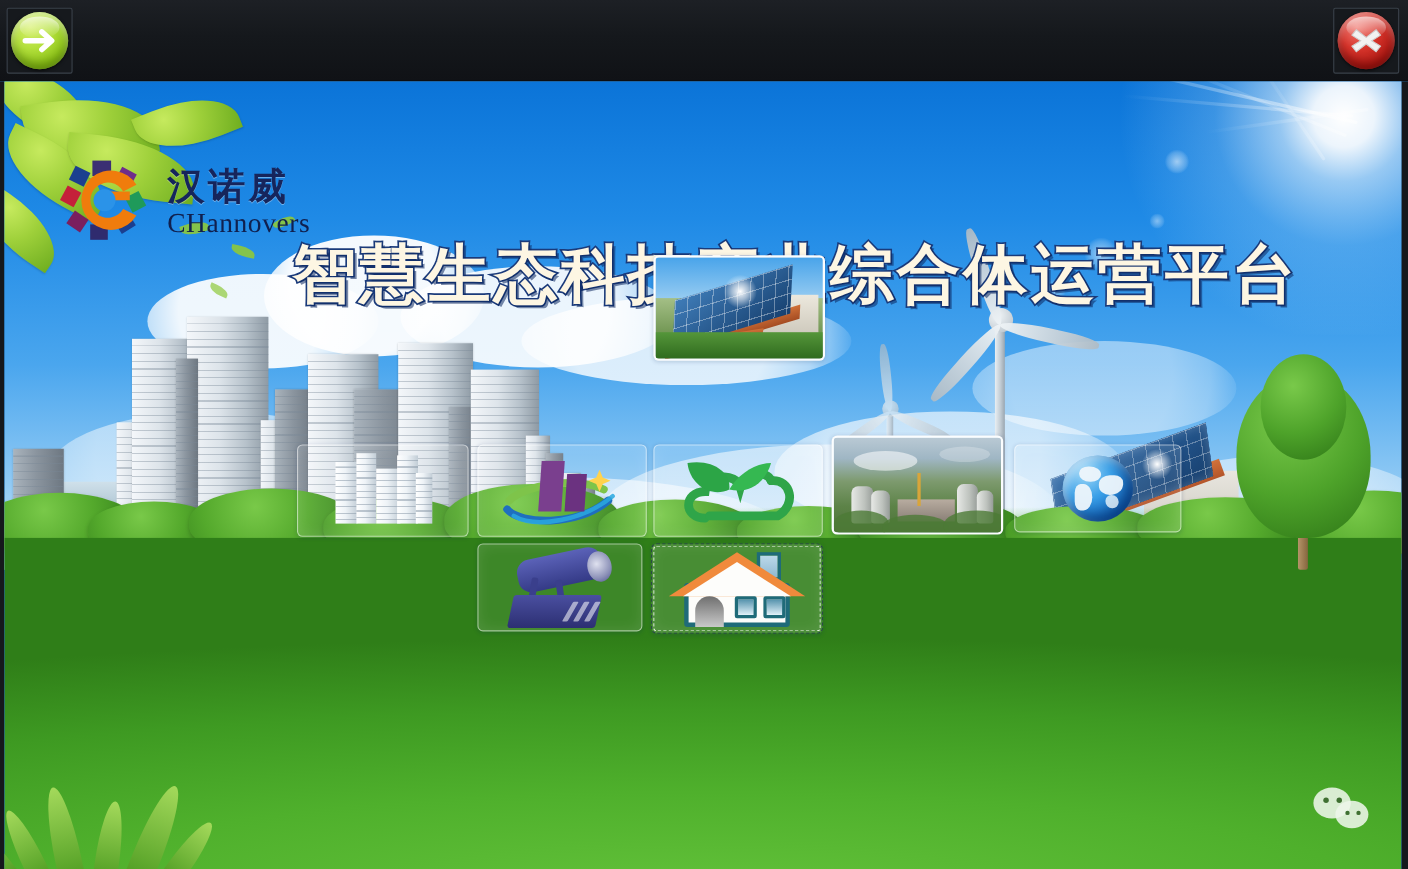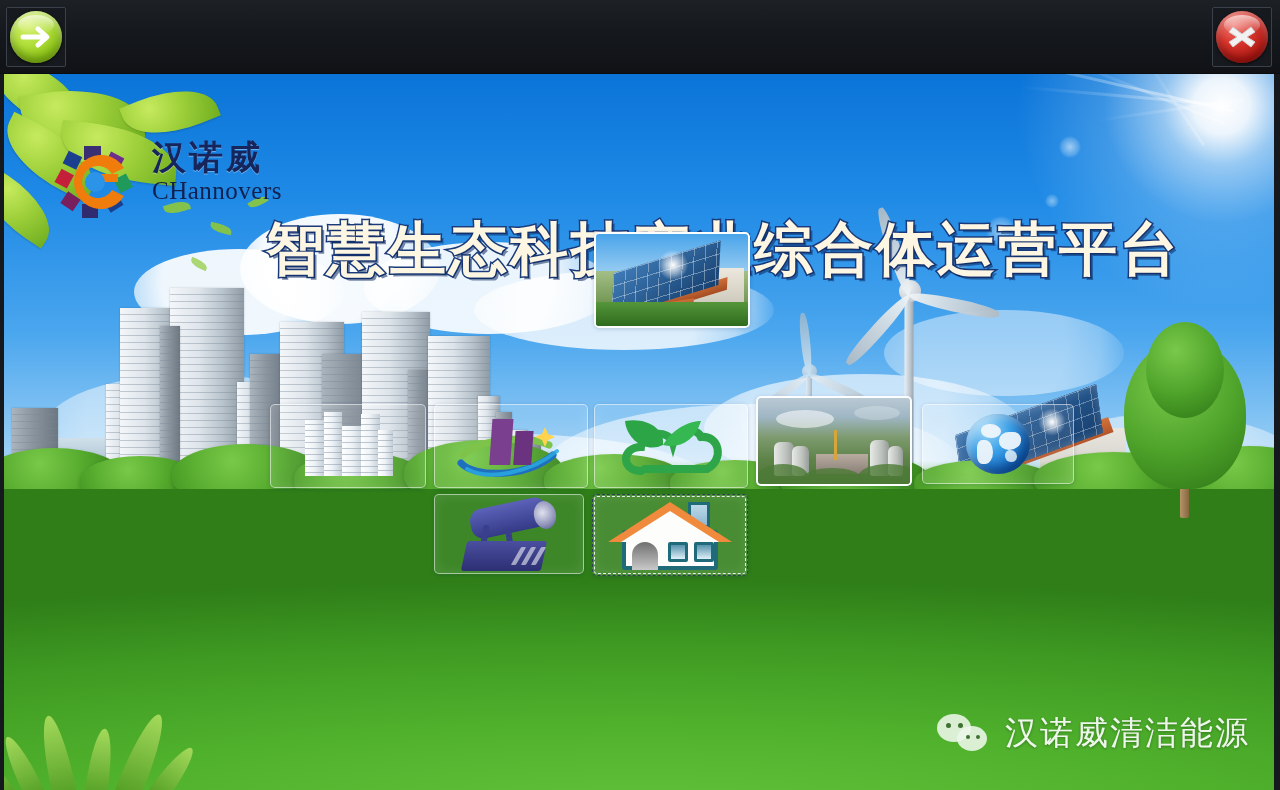--- a/index.html
+++ b/index.html
@@ -198,21 +198,21 @@
   
   .fg-blade {
     position:absolute; bottom:-10px;
     background: linear-gradient(180deg,#a9dc5e,#4f9c22);
     border-radius: 60% 60% 0 0 / 96% 96% 0 0;
     transform-origin: 50% 100%;
     opacity:.95;
   }
 
   
-  #brand { position:absolute; left:50px; top:70px; display:flex; gap:14px; }
+  #brand { position:absolute; left:50px; top:70px; display:flex; align-items:flex-end; gap:14px; }
   #emblem { position:relative; width:84px; height:76px; }
   .logo-text { position:relative; top:-4px; }
   .logo-cn {
     font-size: 34px; font-weight: 700; color:#16255c; letter-spacing: 3px;
     font-family: "DejaVu Sans","Liberation Sans", sans-serif; line-height:1;
     text-shadow: 0 1px 0 rgba(255,255,255,.35);
   }
   .logo-en {
     font-size: 25px; font-weight: 400; color:#10204f; letter-spacing: .5px;
     font-family: "Liberation Serif", serif; line-height:1; margin-top:4px;
@@ -582,16 +582,15 @@
 
   <div id="wechat">
     <div class="wx">
       <div class="wx-b" style="left:0;top:0;width:34px;height:28px;"></div>
       <div class="wx-dot" style="left:9px;top:9px;width:5px;height:5px;"></div>
       <div class="wx-dot" style="left:21px;top:9px;width:5px;height:5px;"></div>
       <div class="wx-b" style="left:20px;top:12px;width:30px;height:25px;"></div>
       <div class="wx-dot" style="left:29px;top:21px;width:4px;height:4px;"></div>
       <div class="wx-dot" style="left:39px;top:21px;width:4px;height:4px;"></div>
     </div>
-    <div class="wm-text">汉诺威清洁能源</div>
   </div>
 
 </div>
 
 </body></html>

